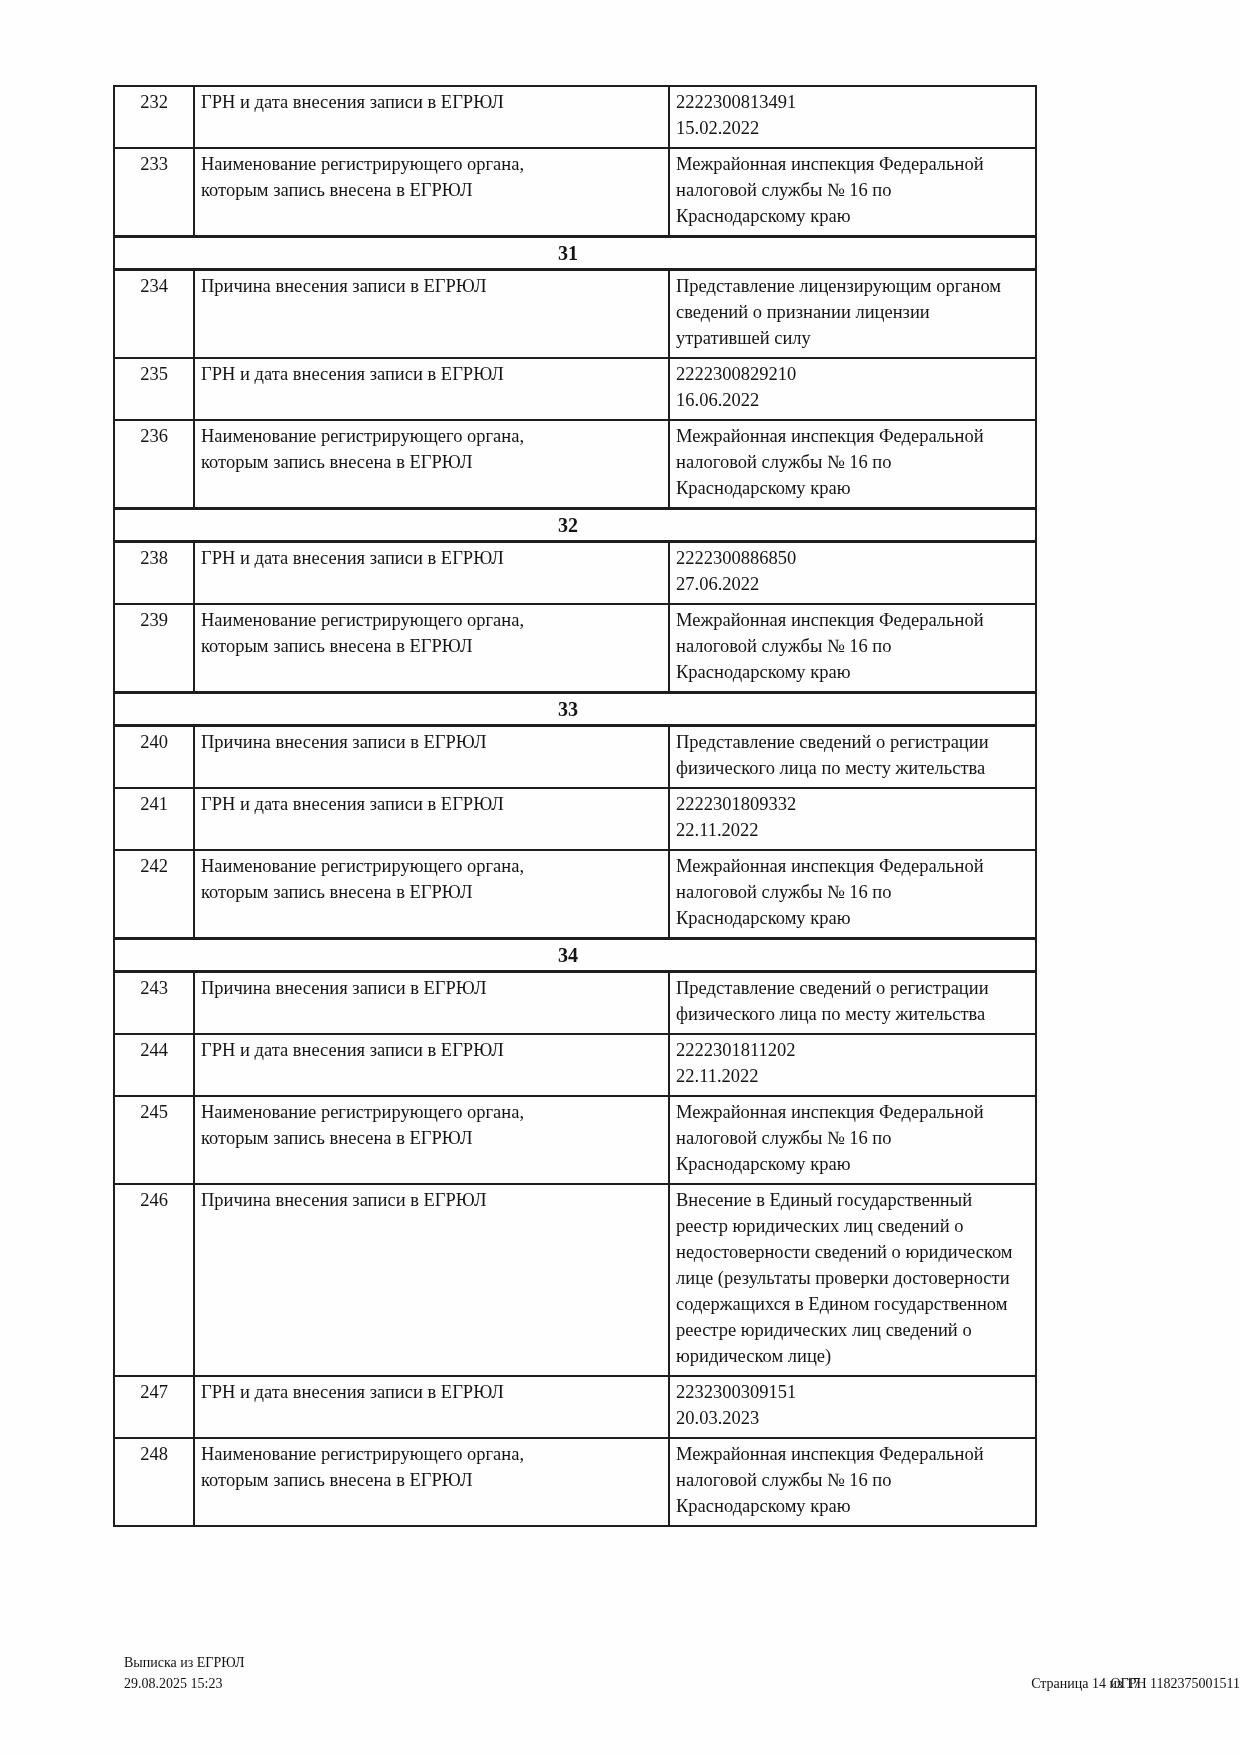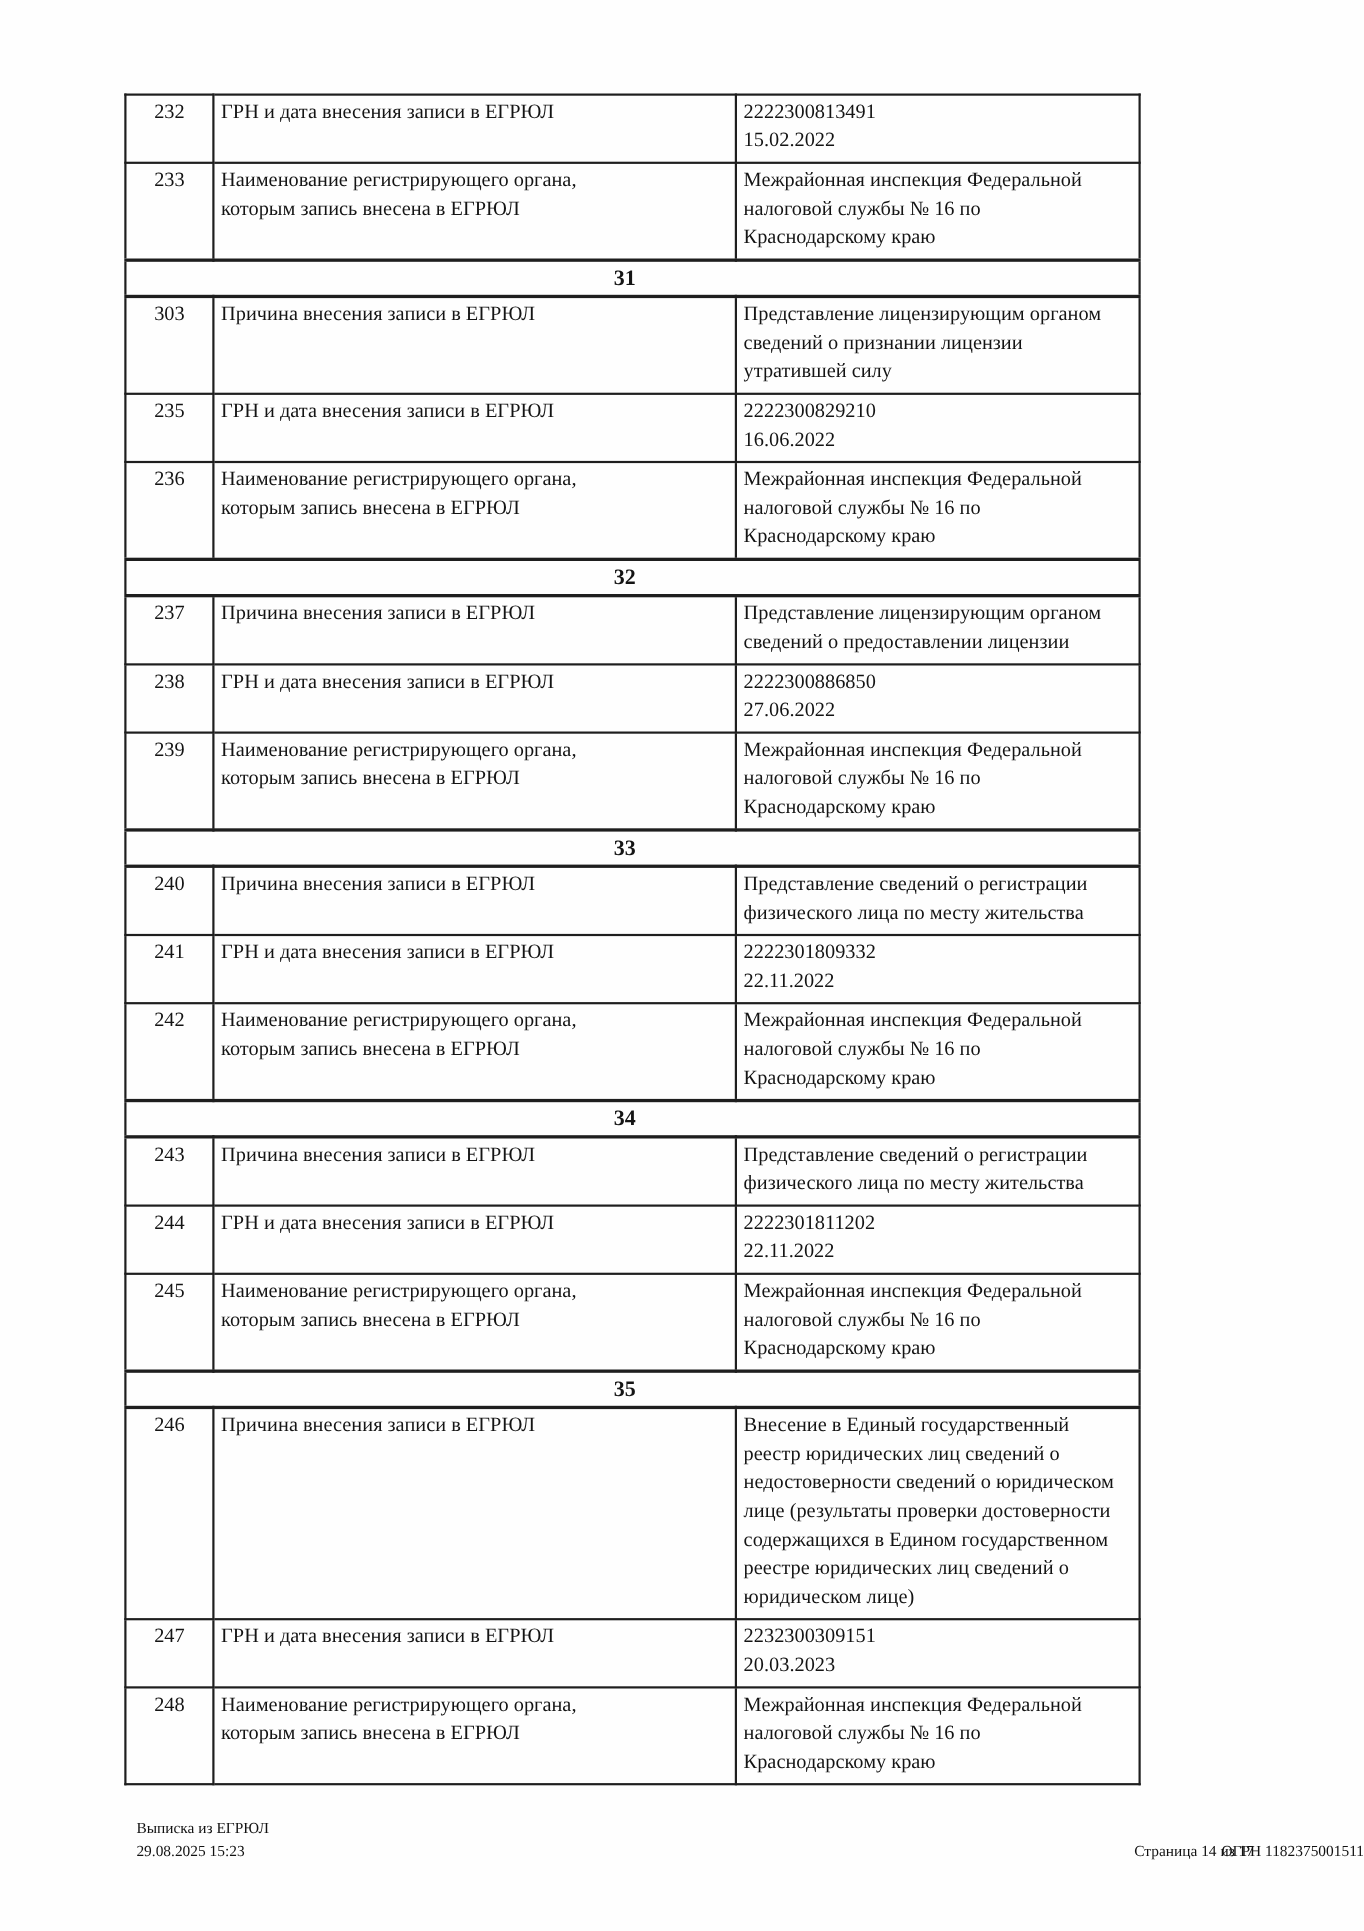--- a/index.html
+++ b/index.html
@@ -114,21 +114,21 @@
           <td class="cell-attr">Наименование регистрирующего органа,
 которым запись внесена в ЕГРЮЛ</td>
           <td class="cell-value">Межрайонная инспекция Федеральной
 налоговой службы № 16 по
 Краснодарскому краю</td>
         </tr>
         <tr class="section-row">
           <td colspan="3">31</td>
         </tr>
         <tr>
-          <td class="cell-num">303</td>
+          <td class="cell-num">234</td>
           <td class="cell-attr">Причина внесения записи в ЕГРЮЛ</td>
           <td class="cell-value">Представление лицензирующим органом
 сведений о признании лицензии
 утратившей силу</td>
         </tr>
         <tr>
           <td class="cell-num">235</td>
           <td class="cell-attr">ГРН и дата внесения записи в ЕГРЮЛ</td>
           <td class="cell-value">2222300829210
 16.06.2022</td>
@@ -138,26 +138,20 @@
           <td class="cell-attr">Наименование регистрирующего органа,
 которым запись внесена в ЕГРЮЛ</td>
           <td class="cell-value">Межрайонная инспекция Федеральной
 налоговой службы № 16 по
 Краснодарскому краю</td>
         </tr>
         <tr class="section-row">
           <td colspan="3">32</td>
         </tr>
         <tr>
-          <td class="cell-num">237</td>
-          <td class="cell-attr">Причина внесения записи в ЕГРЮЛ</td>
-          <td class="cell-value">Представление лицензирующим органом
-сведений о предоставлении лицензии</td>
-        </tr>
-        <tr>
           <td class="cell-num">238</td>
           <td class="cell-attr">ГРН и дата внесения записи в ЕГРЮЛ</td>
           <td class="cell-value">2222300886850
 27.06.2022</td>
         </tr>
         <tr>
           <td class="cell-num">239</td>
           <td class="cell-attr">Наименование регистрирующего органа,
 которым запись внесена в ЕГРЮЛ</td>
           <td class="cell-value">Межрайонная инспекция Федеральной
@@ -202,23 +196,20 @@
           <td class="cell-value">2222301811202
 22.11.2022</td>
         </tr>
         <tr>
           <td class="cell-num">245</td>
           <td class="cell-attr">Наименование регистрирующего органа,
 которым запись внесена в ЕГРЮЛ</td>
           <td class="cell-value">Межрайонная инспекция Федеральной
 налоговой службы № 16 по
 Краснодарскому краю</td>
-        </tr>
-        <tr class="section-row">
-          <td colspan="3">35</td>
         </tr>
         <tr>
           <td class="cell-num">246</td>
           <td class="cell-attr">Причина внесения записи в ЕГРЮЛ</td>
           <td class="cell-value">Внесение в Единый государственный
 реестр юридических лиц сведений о
 недостоверности сведений о юридическом
 лице (результаты проверки достоверности
 содержащихся в Едином государственном
 реестре юридических лиц сведений о

